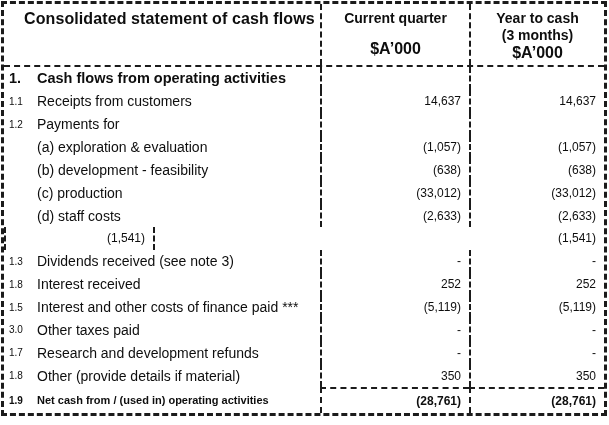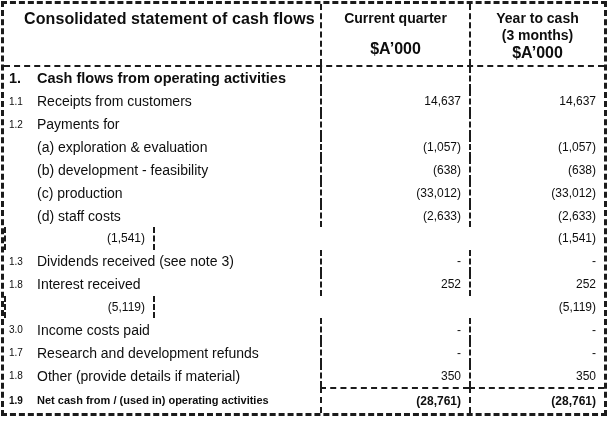--- a/index.html
+++ b/index.html
@@ -133,27 +133,31 @@
         </div>
         <div class="row body-row">
           <div class="c1">
             <span class="num">1.8</span>
             <span class="lbl">Interest received</span>
           </div>
           <div class="c2 val">252</div>
           <div class="c3 val">252</div>
         </div>
         <div class="row body-row">
+          <div class="c1">
+            <span class="num">1.5</span>
+            <span class="lbl">Interest and other costs of finance paid ***</span>
+          </div>
           <div class="c2 val">(5,119)</div>
           <div class="c3 val">(5,119)</div>
         </div>
         <div class="row body-row">
           <div class="c1">
             <span class="num">3.0</span>
-            <span class="lbl">Income costs paid</span>
+            <span class="lbl">Other taxes paid</span>
           </div>
           <div class="c2 val">-</div>
           <div class="c3 val">-</div>
         </div>
         <div class="row body-row">
           <div class="c1">
             <span class="num">1.7</span>
             <span class="lbl">Research and development refunds</span>
           </div>
           <div class="c2 val">-</div>

